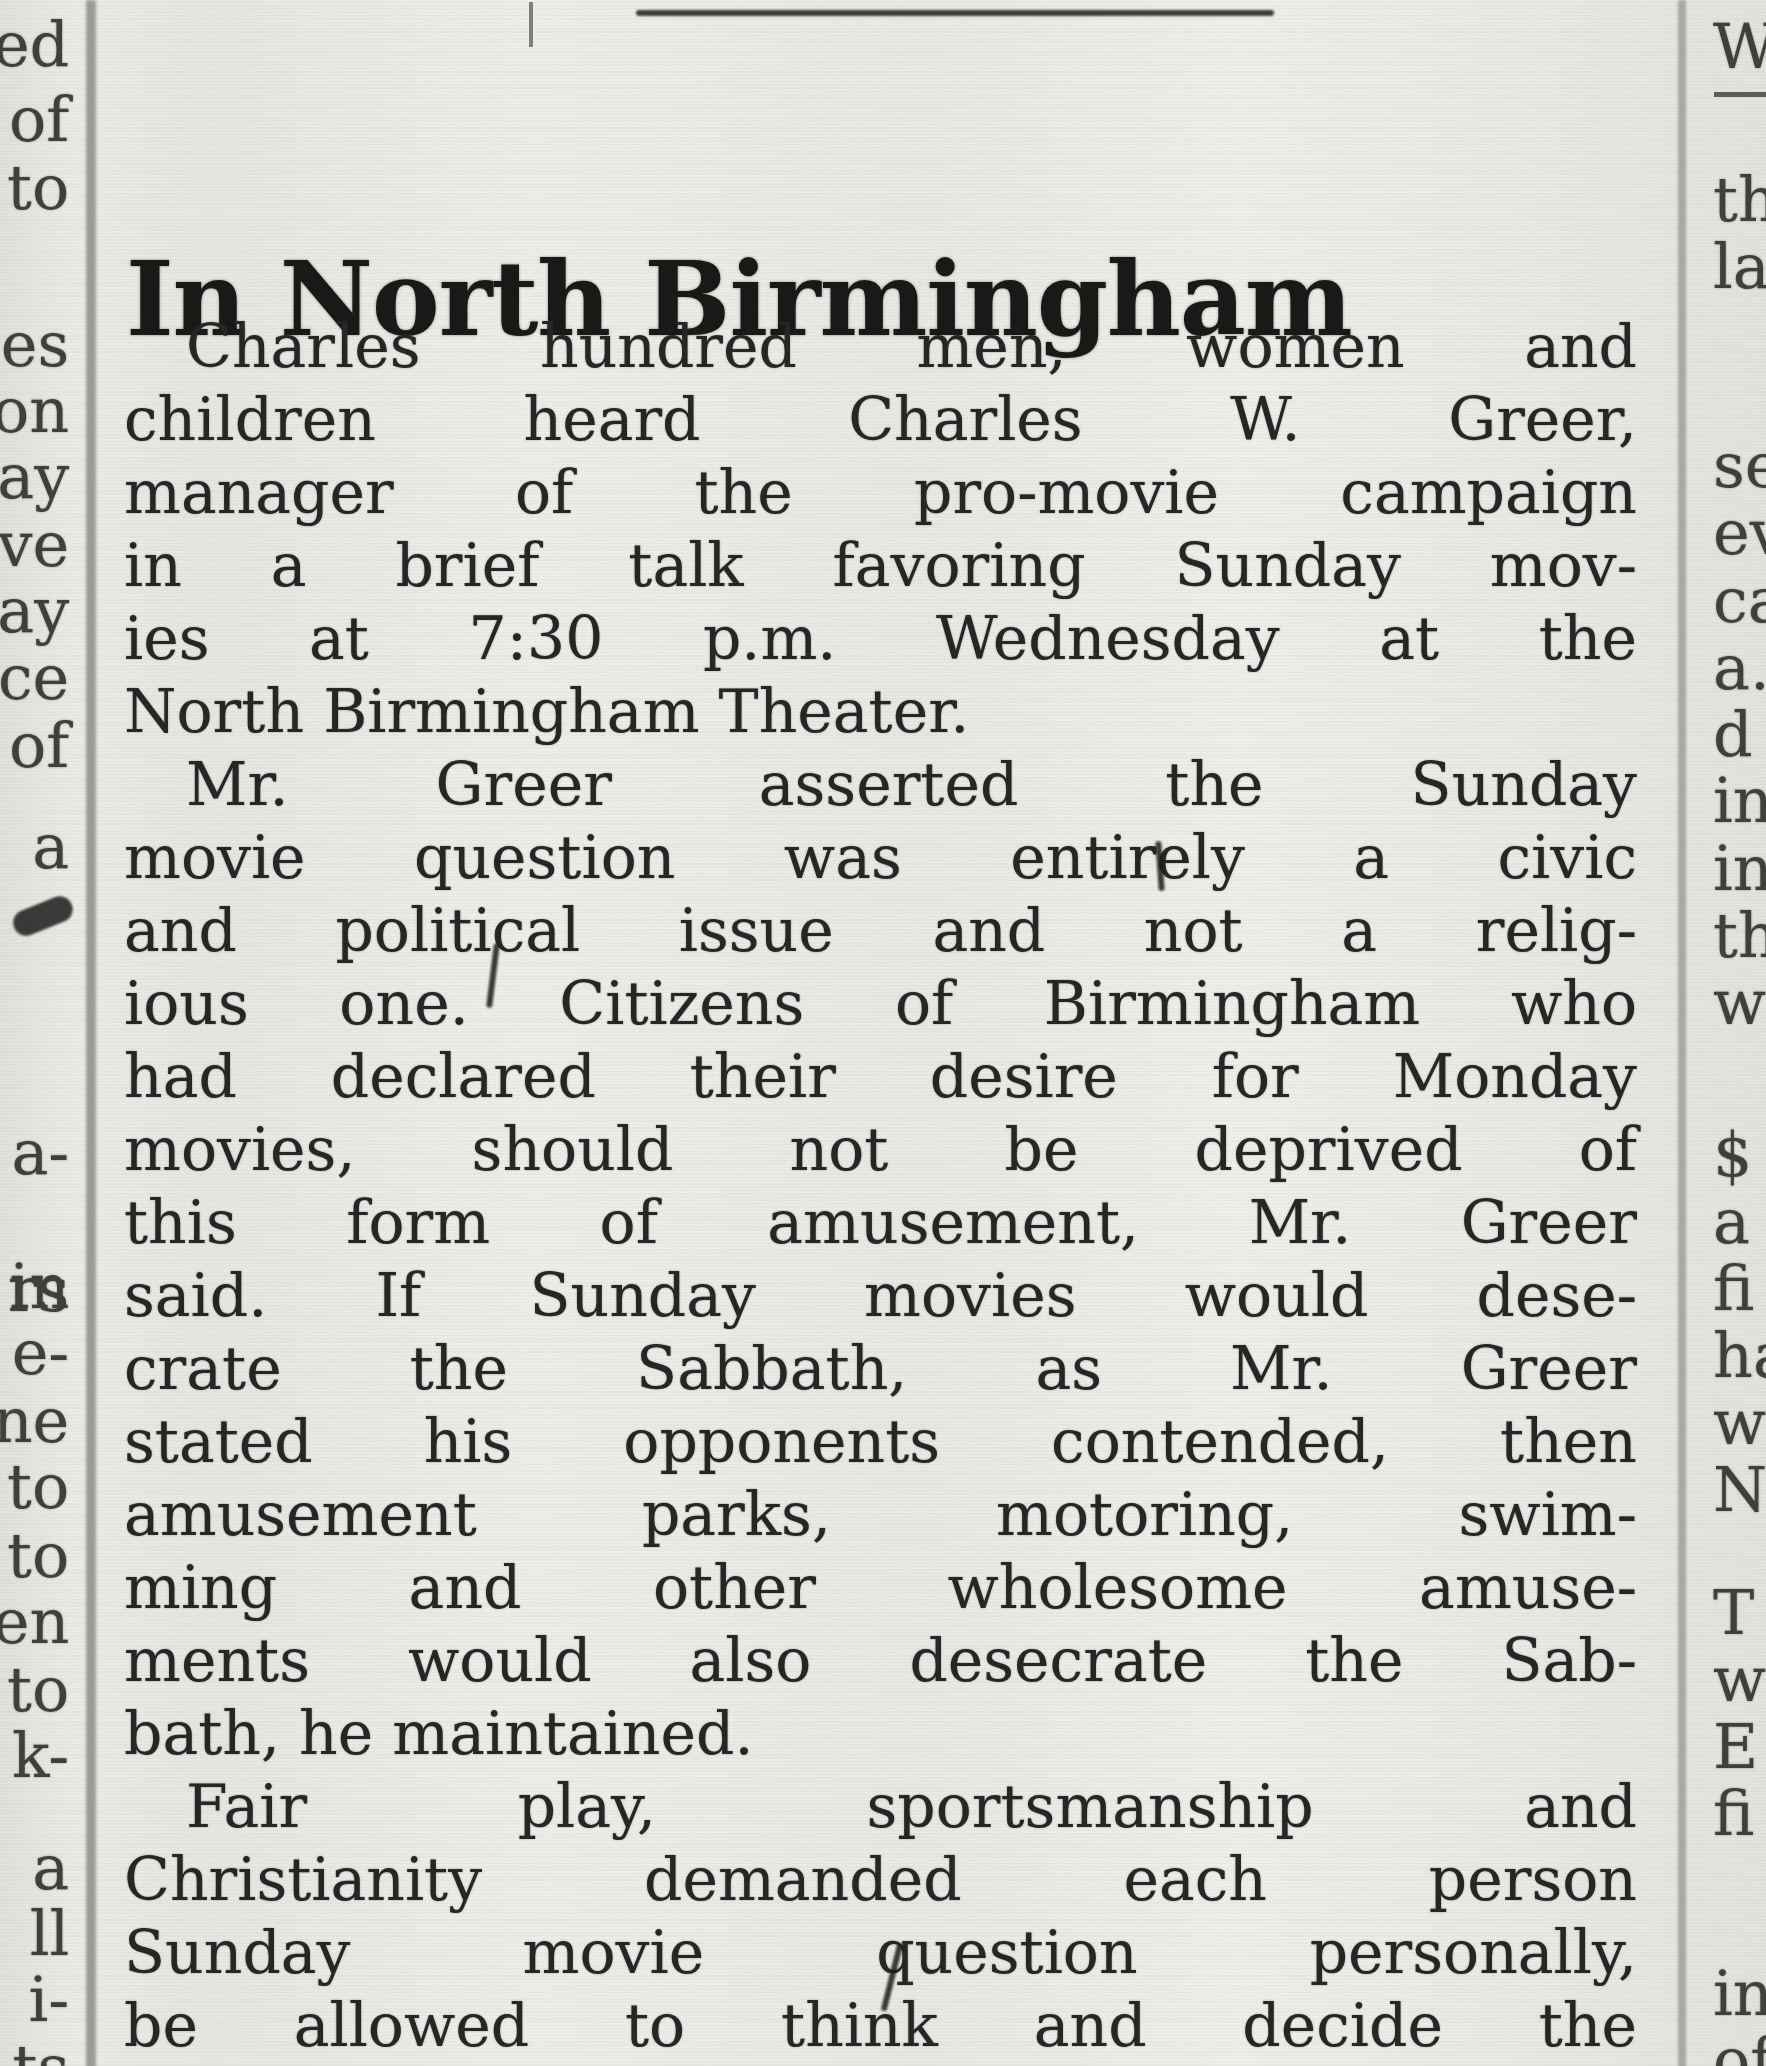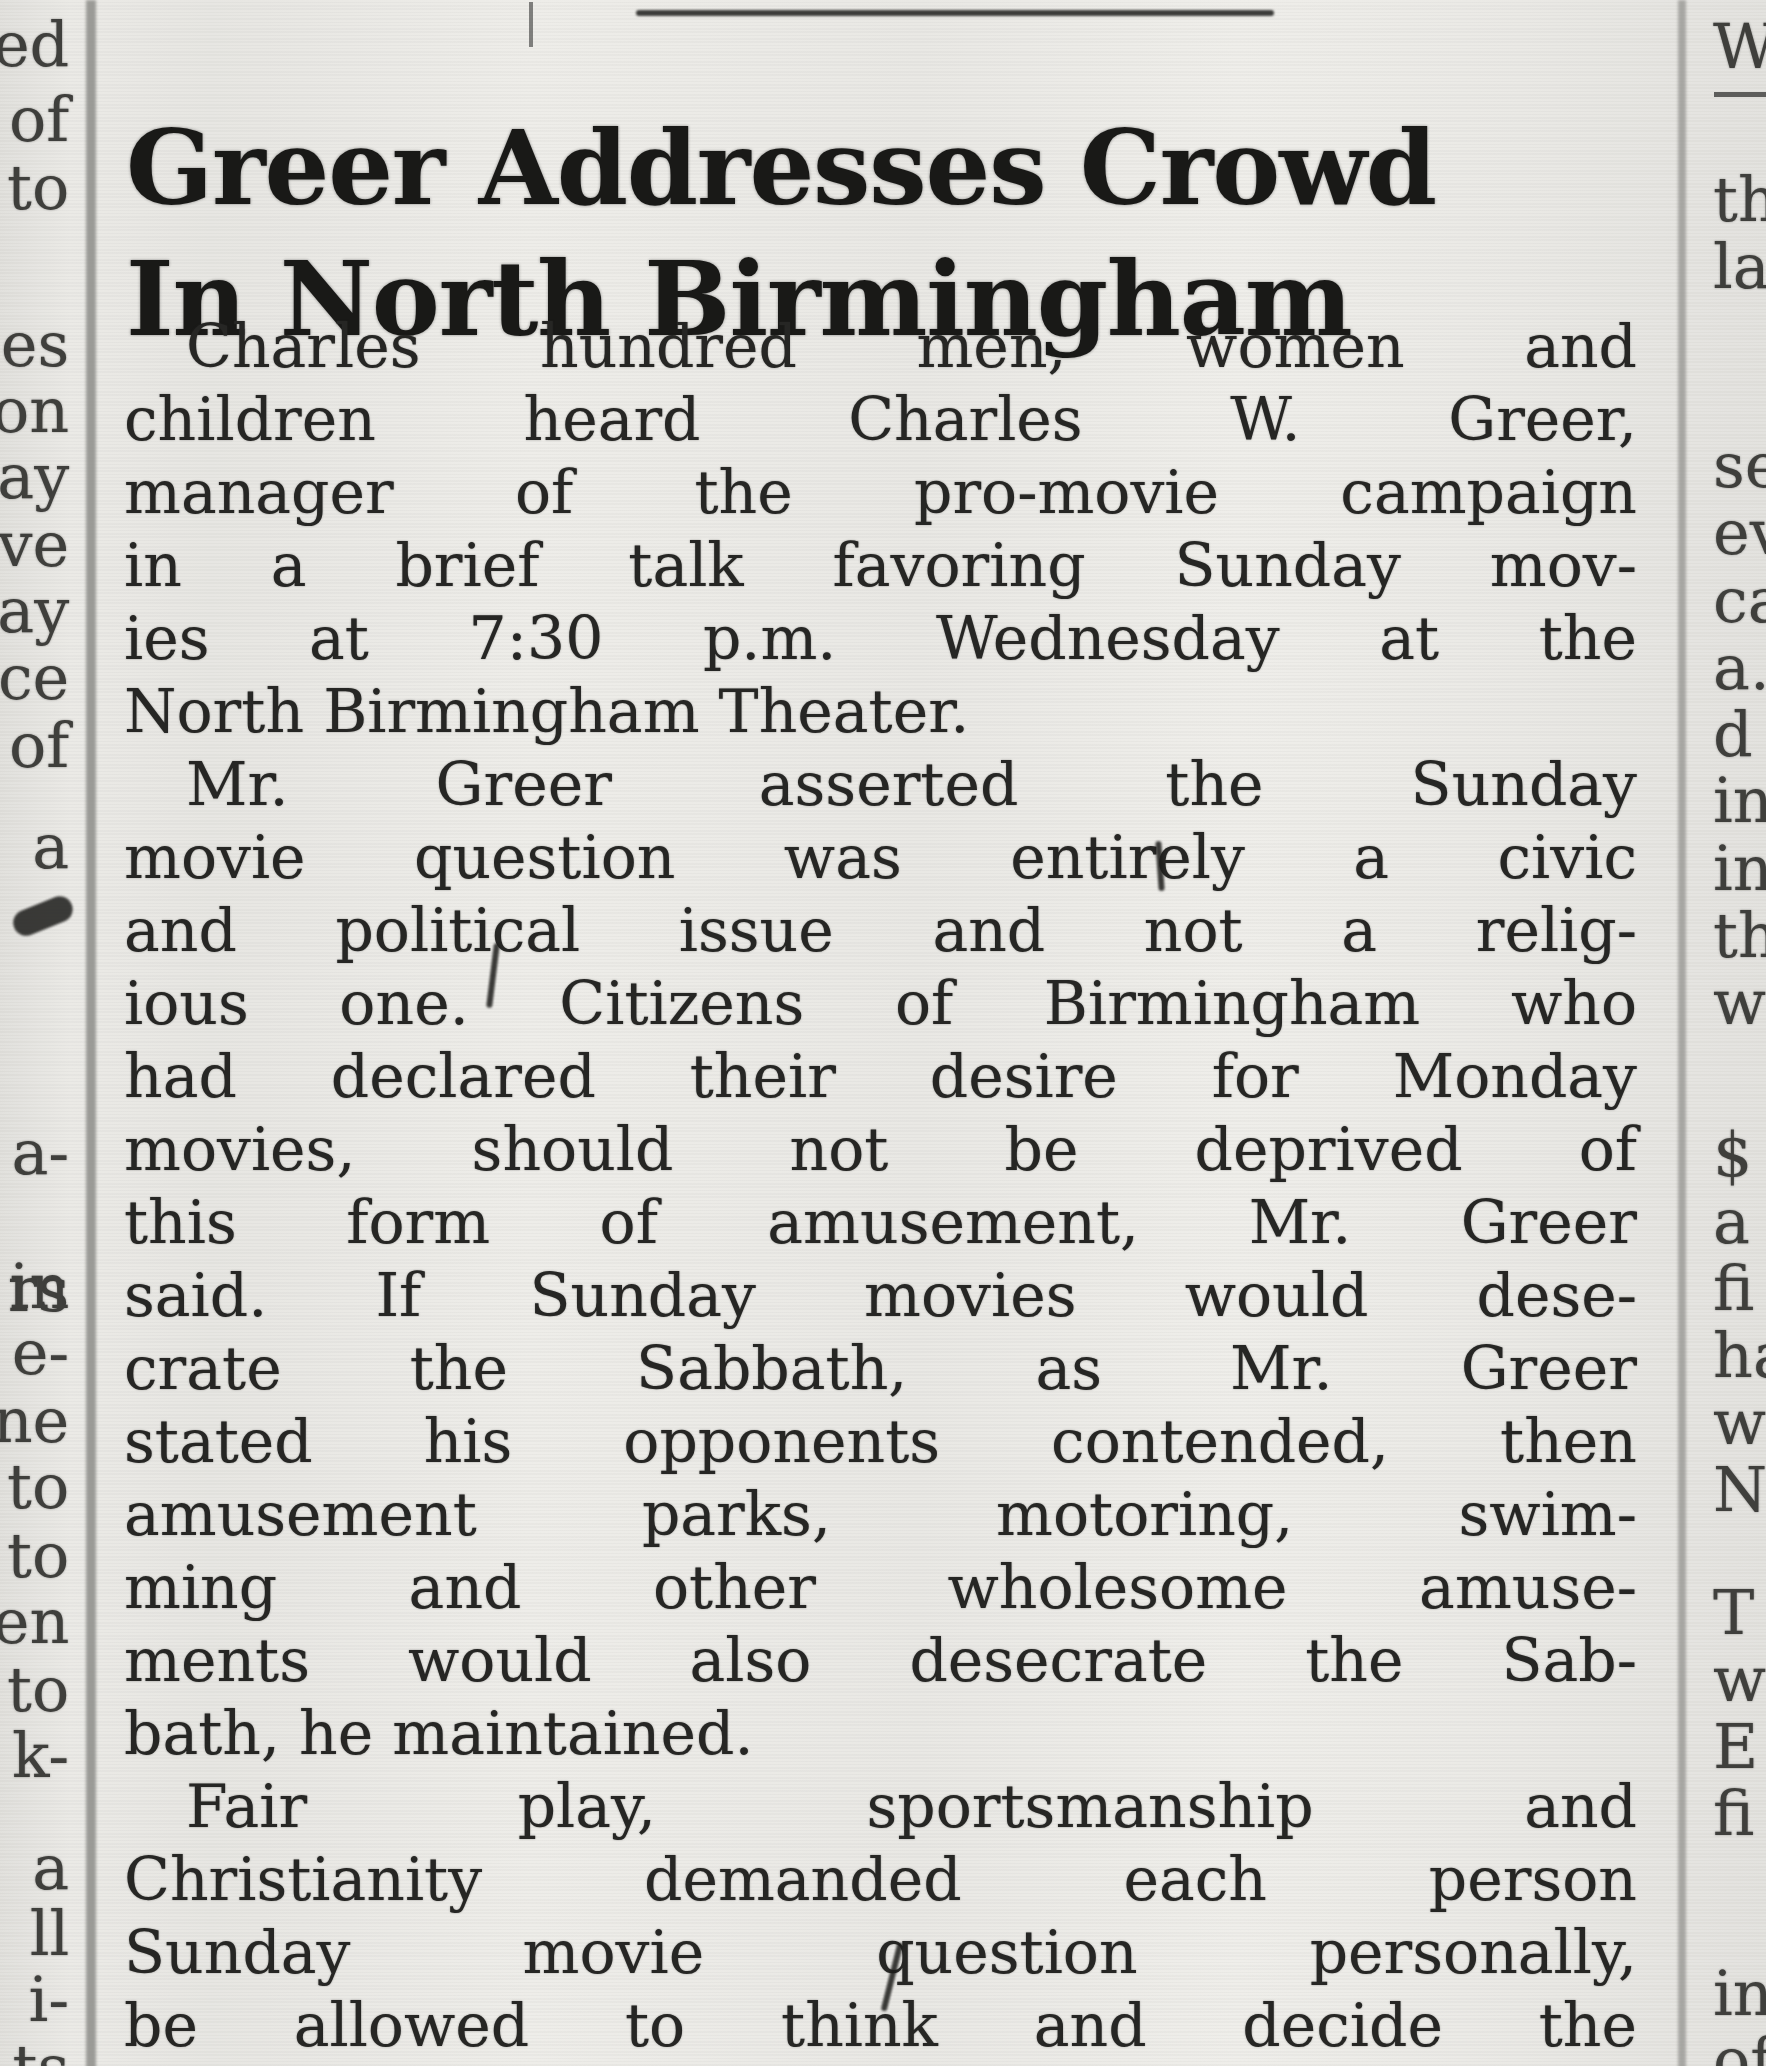--- a/index.html
+++ b/index.html
@@ -106,21 +106,21 @@
       <span class="frag" style="top: 1453px;">N</span>
       <span class="frag" style="top: 1576px;">T</span>
       <span class="frag" style="top: 1643px;">w</span>
       <span class="frag" style="top: 1710px;">E</span>
       <span class="frag" style="top: 1777px;">fi</span>
       <span class="frag" style="top: 1957px;">in</span>
       <span class="frag" style="top: 2024px;">of</span>
     </div>
 
   <h1 class="headline">
-    <span>Greer Addresses Crowd</span><br>
+    <br>
     <span>In North Birmingham</span>
   </h1>
 
   <div class="body">
       <div class="line indent">Charles hundred men, women and</div>
       <div class="line">children heard Charles W. Greer,</div>
       <div class="line">manager of the pro-movie campaign</div>
       <div class="line">in a brief talk favoring Sunday mov-</div>
       <div class="line">ies at 7:30 p.m. Wednesday at the</div>
       <div class="line short">North Birmingham Theater.</div>

